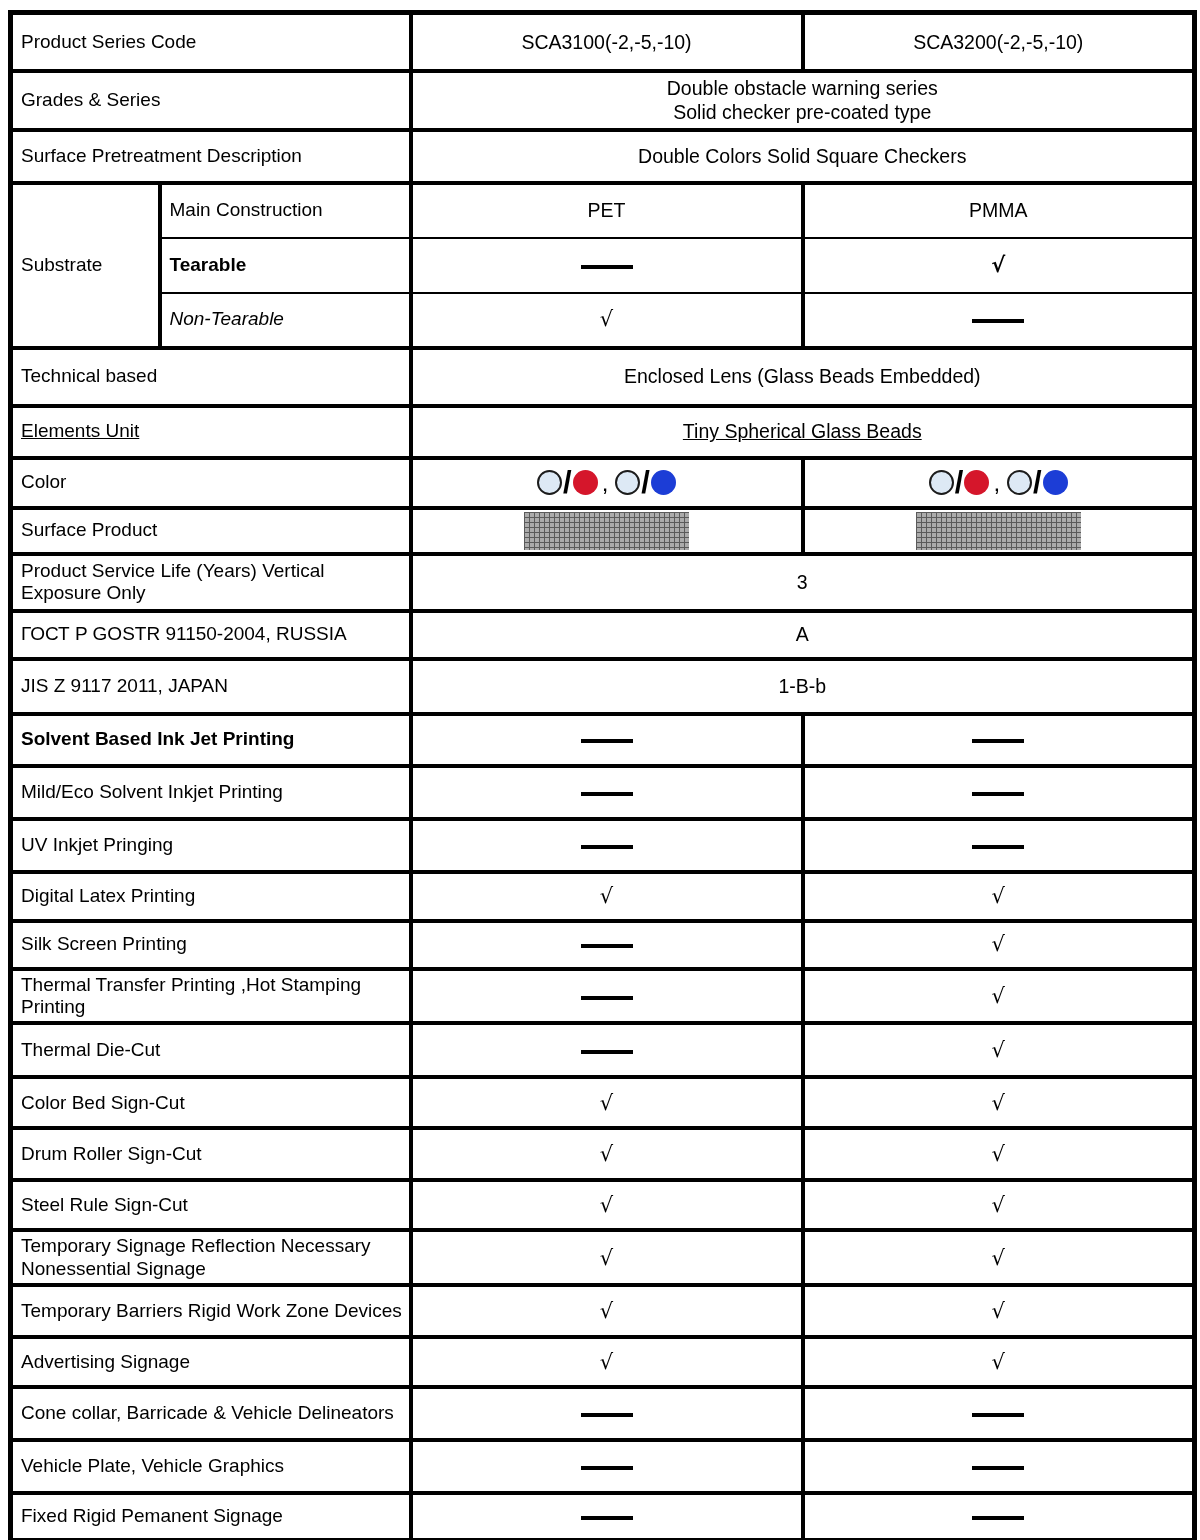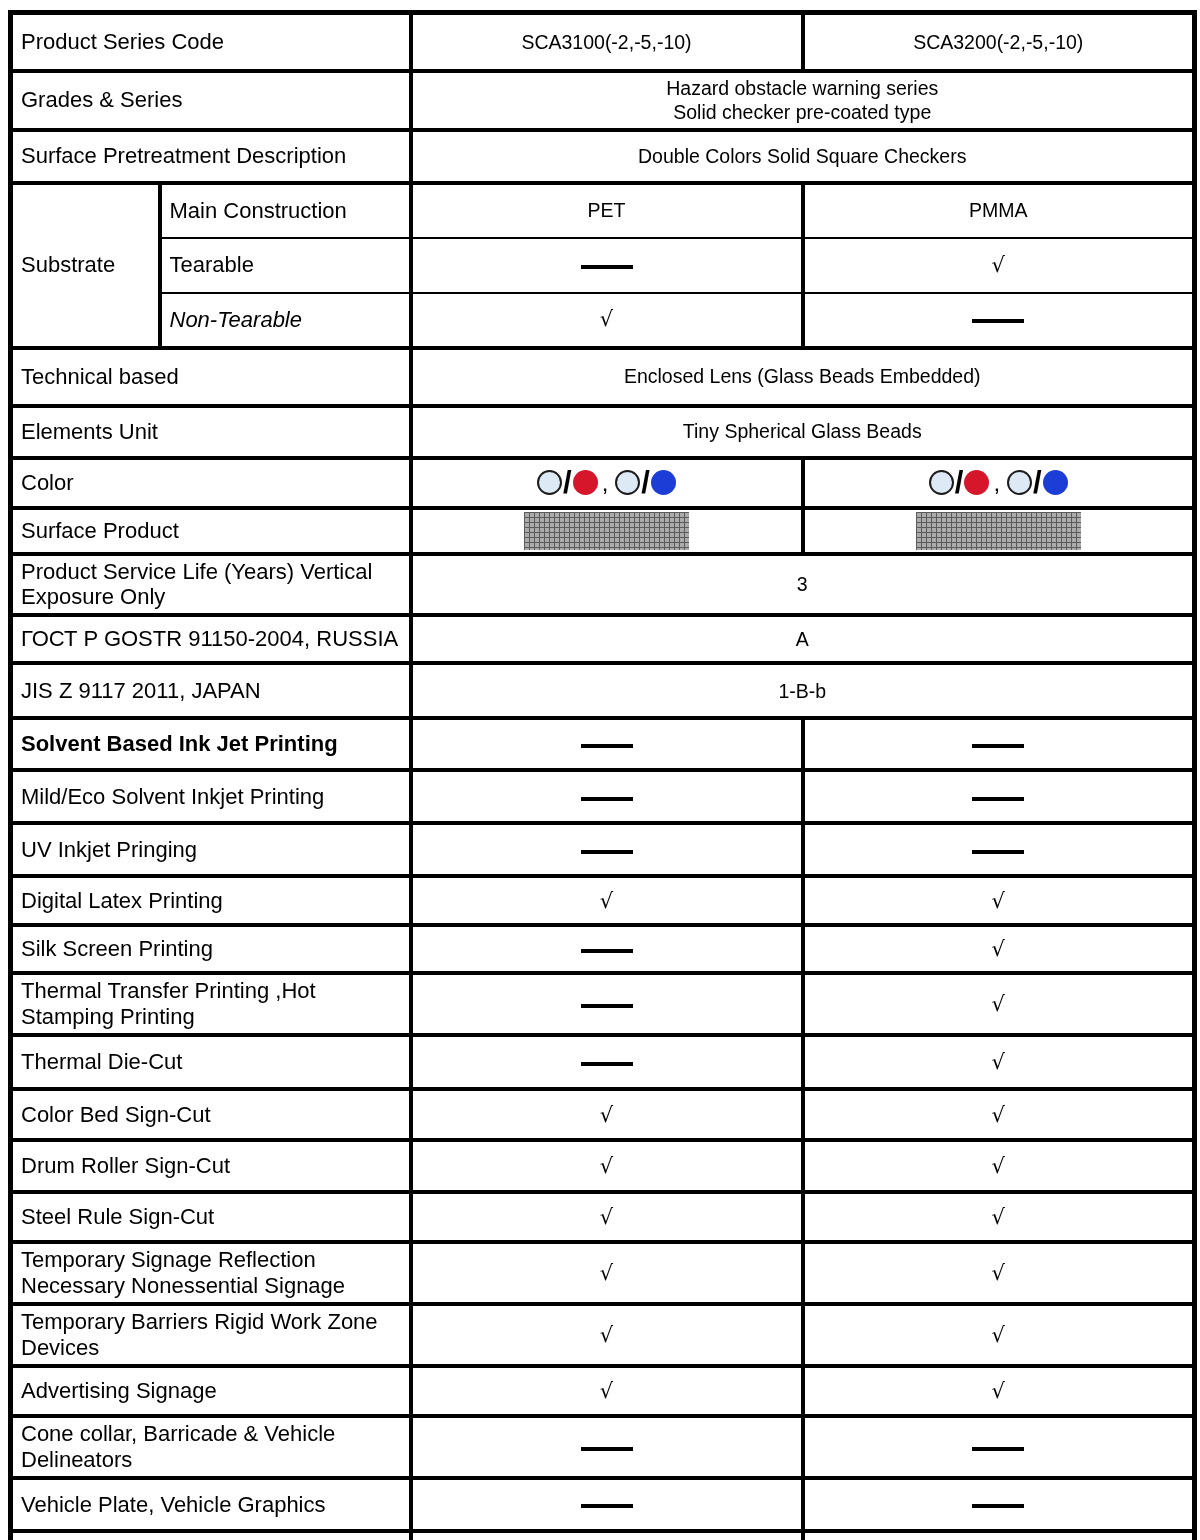--- a/index.html
+++ b/index.html
@@ -14,33 +14,33 @@
     border-collapse:collapse;
     table-layout:fixed;
     width:1184px;
     border:5px solid #000;
     border-bottom:9px solid #000;
   }
   td { border:4px solid #000; vertical-align:middle; overflow:hidden; }
   td.lbl {
     text-align:left;
     padding:3px 4px 3px 8px;
-    font-size:22px;
+    font-size:19px;
     line-height:1.18;
   }
   td.lbl span, td.val span.txt { white-space:pre-line; }
   td.val {
     text-align:center;
     padding:2px;
     font-size:19.5px;
     line-height:1.25;
   }
   
   tr.sub-first > td.cut-b { border-bottom-width:2px; }
-  tr.sub-mid   > td.cut-t { border-top-width:2px; }
+  tr.sub-mid   > td.cut-t { border-top-width:2px;font-weight:bold; }
   tr.sub-mid   > td.cut-b { border-bottom-width:2px; }
   tr.sub-last  > td.cut-t { border-top-width:2px; }
 
   .check { font-size:21px; font-family:"DejaVu Sans", sans-serif; }
   .dash {
     display:inline-block;
     width:52px; height:4px;
     background:#000;
     vertical-align:middle;
   }
@@ -86,21 +86,21 @@
         <col style="width:392px">
     </colgroup>
     <tbody id="tbody">
         <tr style="height: 58px;">
           <td class="lbl" colspan="2"><span>Product Series Code</span></td>
           <td class="val"><span class="txt">SCA3100(-2,-5,-10)</span></td>
           <td class="val"><span class="txt">SCA3200(-2,-5,-10)</span></td>
         </tr>
         <tr style="height: 59px;">
           <td class="lbl" colspan="2"><span>Grades &amp; Series</span></td>
-          <td class="val" colspan="2"><span class="txt">Hazard obstacle warning series
+          <td class="val" colspan="2"><span class="txt">Double obstacle warning series
 Solid checker pre-coated type</span></td>
         </tr>
         <tr style="height: 53px;">
           <td class="lbl" colspan="2"><span>Surface Pretreatment Description</span></td>
           <td class="val" colspan="2"><span class="txt">Double Colors Solid Square Checkers</span></td>
         </tr>
         <tr class="sub-first" style="height: 55px;">
           <td class="lbl" rowspan="3"><span>Substrate</span></td>
           <td class="lbl cut-t cut-b"><span>Main Construction</span></td>
           <td class="val cut-t cut-b"><span class="txt">PET</span></td>
@@ -113,21 +113,21 @@
         </tr>
         <tr class="sub-last" style="height: 55px; font-style: italic;">
           <td class="lbl cut-t cut-b"><span>Non-Tearable</span></td>
           <td class="val cut-t cut-b"><span class="check">√</span></td>
           <td class="val cut-t cut-b"><span class="dash"></span></td>
         </tr>
         <tr style="height: 58px;">
           <td class="lbl" colspan="2"><span>Technical based</span></td>
           <td class="val" colspan="2"><span class="txt">Enclosed Lens (Glass Beads Embedded)</span></td>
         </tr>
-        <tr style="height: 52px;">
+        <tr style="height: 52px; text-decoration: underline;">
           <td class="lbl" colspan="2"><span>Elements Unit</span></td>
           <td class="val" colspan="2"><span class="txt">Tiny Spherical Glass Beads</span></td>
         </tr>
         <tr style="height: 50px;">
           <td class="lbl" colspan="2"><span>Color</span></td>
           <td class="val"><span class="circ outlined" style="background: rgb(221, 233, 245); border-color: rgb(28, 28, 28);"></span><span class="slash">/</span><span class="circ" style="background: rgb(213, 22, 43);"></span><span class="comma">,</span><span class="circ outlined" style="background: rgb(221, 233, 245); border-color: rgb(28, 28, 28);"></span><span class="slash">/</span><span class="circ" style="background: rgb(28, 61, 214);"></span></td>
           <td class="val"><span class="circ outlined" style="background: rgb(221, 233, 245); border-color: rgb(28, 28, 28);"></span><span class="slash">/</span><span class="circ" style="background: rgb(213, 22, 43);"></span><span class="comma">,</span><span class="circ outlined" style="background: rgb(221, 233, 245); border-color: rgb(28, 28, 28);"></span><span class="slash">/</span><span class="circ" style="background: rgb(28, 61, 214);"></span></td>
         </tr>
         <tr style="height: 45px;">
           <td class="lbl" colspan="2"><span>Surface Product</span></td>

